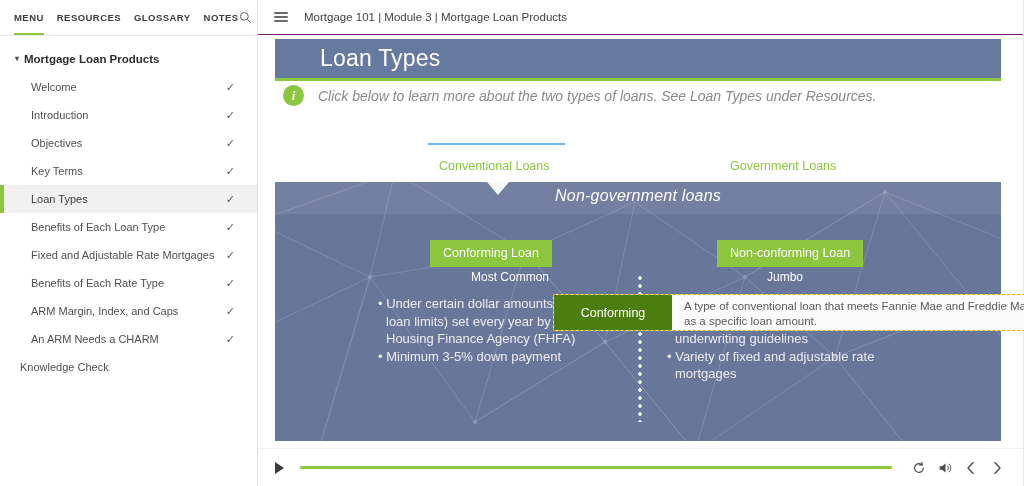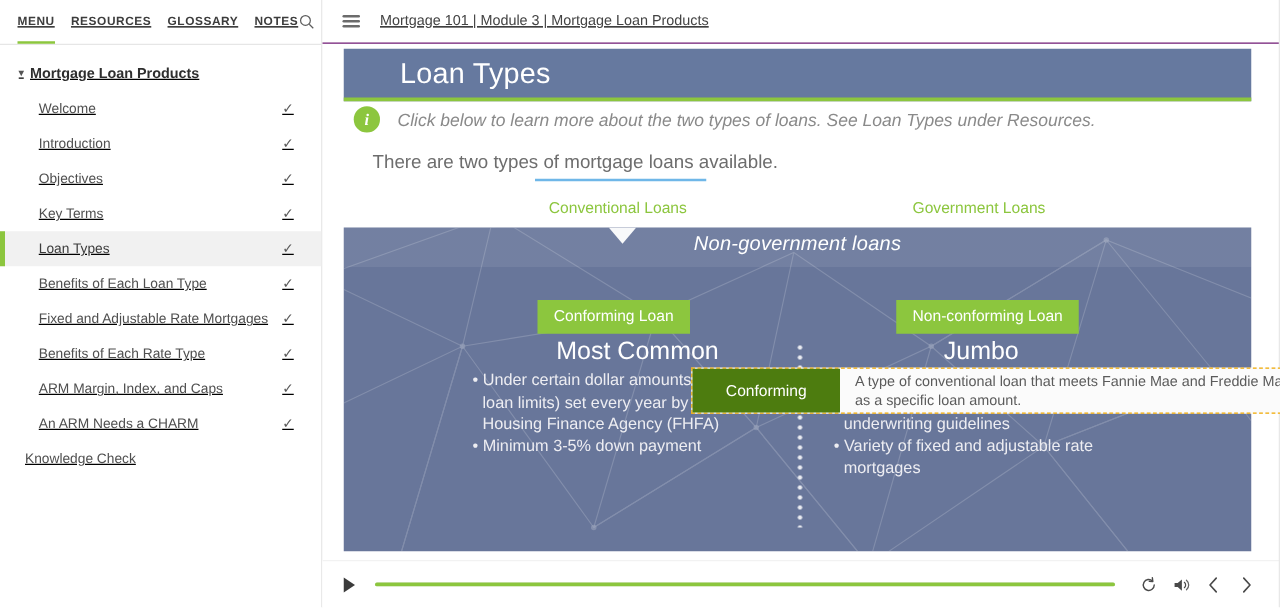--- a/index.html
+++ b/index.html
@@ -2,21 +2,21 @@
 <html><head>
 <meta charset="utf-8">
 <style>
   * { box-sizing: border-box; margin: 0; padding: 0; }
   html, body {
     width: 1024px; height: 486px;
     font-family: "Liberation Sans", sans-serif;
     background: #ffffff;
     overflow: hidden;
   }
-  #app { position: relative; width: 1024px; height: 486px; display: flex; text-decoration: underline; }
+  #app { position: relative; width: 1024px; height: 486px; display: flex; }
 
   
   #sidebar {
     width: 258px; height: 486px;
     background: #ffffff;
     border-right: 1px solid #e2e2e2;
     position: relative;
     flex: 0 0 258px;
   }
   #sidebar-topbar {
@@ -184,21 +184,21 @@
     background: #8cc63e; color: #ffffff;
     font-size: 12.5px;
     padding: 6px 13px 7px;
     cursor: pointer;
     white-space: nowrap;
   }
   #pill-left { left: 155px; }
   #pill-right { left: 442px; }
   .col-head {
     position: absolute; top: 88px;
-    font-size: 20px; color: #ffffff;
+    font-size: 12px; color: #ffffff;
   }
   #head-left { left: 155px; width: 160px; text-align: center; }
   #head-right { left: 430px; width: 160px; text-align: center; }
 
   .bullets {
     position: absolute; top: 113px;
     font-size: 13px; color: #ededf2;
     line-height: 17.5px;
   }
   #bullets-left { left: 103px; width: 265px; }
@@ -365,21 +365,20 @@
 
       <div id="title-banner">
         <div id="title-text">Loan Types</div>
       </div>
 
       <div id="info-row">
         <div id="info-badge">i</div>
         <div id="info-text">Click below to learn more about the two types of loans. See Loan Types under Resources.</div>
       </div>
 
-      <div id="lead-text">There are two types of mortgage loans available.</div>
 
       <div id="tab-strip">
         <div id="tab-underline"></div>
         <div class="tab-label" id="tab-0">Conventional Loans</div>
         <div class="tab-label" id="tab-1">Government Loans</div>
       </div>
 
       <div id="slide">
         <svg id="slide-net" viewBox="0 0 726 259" preserveAspectRatio="none">
           <g stroke="#ffffff" stroke-width="0.9" fill="none" opacity="0.45">

